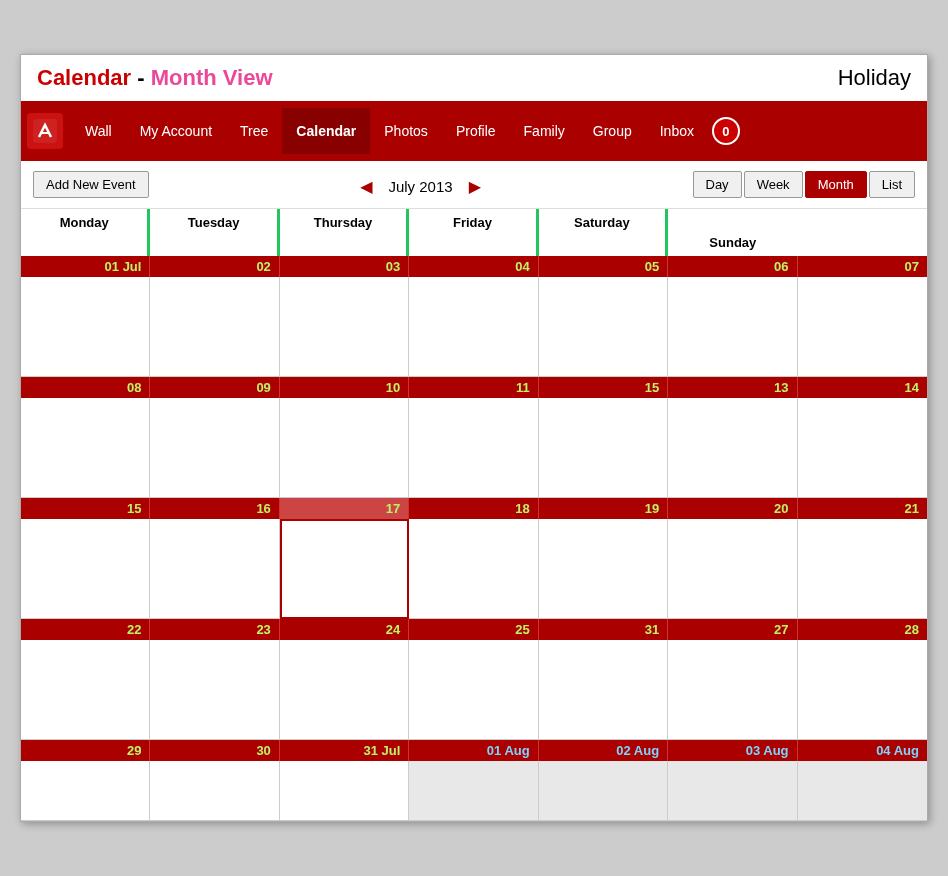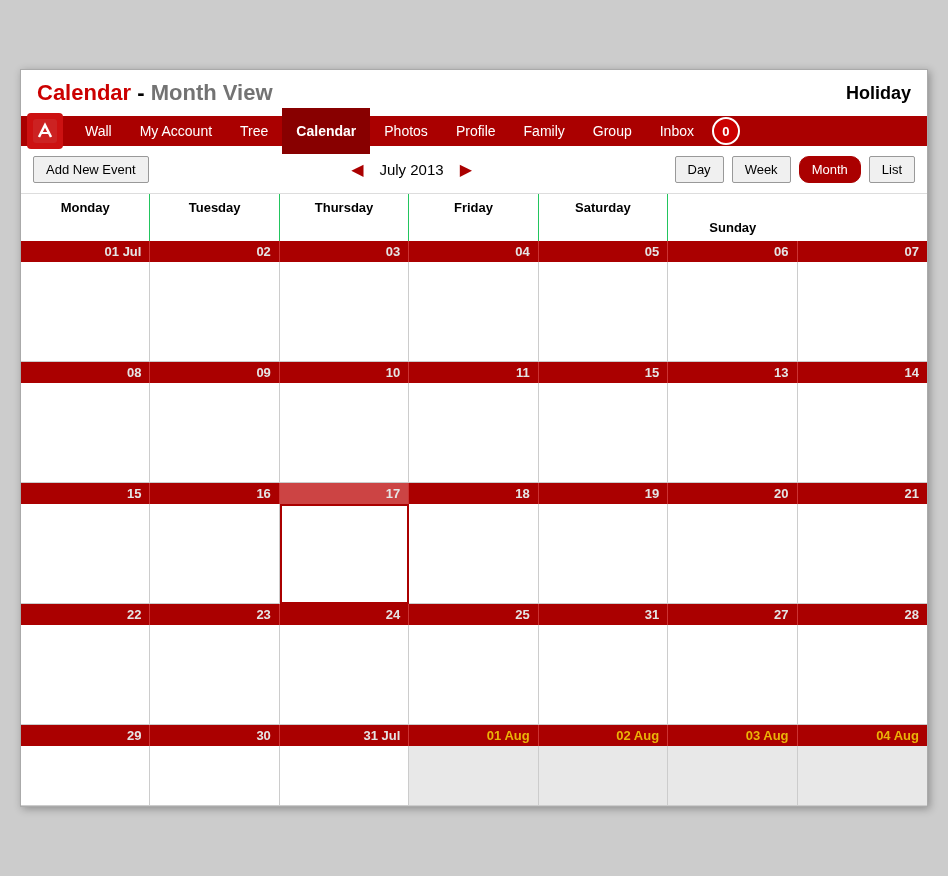--- a/index.html
+++ b/index.html
@@ -26,34 +26,34 @@
       background: #fff;
     }
     .title-left {
       font-size: 22px;
       font-weight: bold;
     }
     .title-left .calendar-text {
       color: #cc0000;
     }
     .title-left .view-text {
-      color: #737373;
+      color: #ec4899;
     }
     .title-right {
-      font-size: 18px;
-      font-weight: bold;
+      font-size: 22px;
+      font-weight: normal;
       color: #000;
     }
     
     .nav-bar {
       background: #aa0000;
       display: flex;
       align-items: center;
       padding: 0 6px;
-      height: 30px;
+      height: 60px;
     }
     .nav-logo {
       width: 36px;
       height: 36px;
       background: #cc1111;
       border-radius: 4px;
       display: flex;
       align-items: center;
       justify-content: center;
       margin-right: 8px;
@@ -93,21 +93,21 @@
       align-items: center;
       justify-content: center;
       color: #fff;
       font-size: 13px;
       font-weight: bold;
       margin-left: 4px;
     }
     
     .toolbar {
       display: flex;
-      align-items: center;
+      align-items: flex-end;
       padding: 10px 12px;
       background: #fff;
       gap: 10px;
     }
     .add-event-btn {
       border: 1px solid #999;
       background: #f0f0f0;
       padding: 5px 12px;
       font-size: 13px;
       cursor: pointer;
@@ -128,73 +128,72 @@
       font-size: 16px;
       padding: 2px 6px;
     }
     .month-label {
       font-size: 15px;
       font-weight: normal;
       color: #000;
     }
     .view-btns {
       display: flex;
-      gap: 8px;
+      gap: 2px;
     }
     .view-btn {
       border: 1px solid #999;
       background: #f0f0f0;
       padding: 5px 12px;
       font-size: 13px;
       cursor: pointer;
       border-radius: 2px;
     }
     .view-btn.active {
       background: #aa0000;
       color: #fff;
       border-color: #aa0000;
-      border-radius: 10px;
     }
     
     .calendar {
       border-top: 1px solid #ddd;
     }
     .day-headers {
       display: grid;
       grid-template-columns: repeat(7, 1fr);
       background: #fff;
     }
     .day-header {
       text-align: center;
       font-size: 13px;
       font-weight: bold;
       padding: 6px 0;
-      border-right: 1px solid #22c55e;
+      border-right: 3px solid #22c55e;
       color: #000;
     }
     .day-header:last-child { border-right: none; margin-top: 20px; }
     .date-header-row {
       display: grid;
       grid-template-columns: repeat(7, 1fr);
     }
     .date-cell-header {
       background: #aa0000;
-      color: #e5e5e5;
+      color: #bef264;
       font-size: 13px;
       font-weight: bold;
       text-align: right;
       padding: 3px 8px;
       border-right: 1px solid #cc3333;
     }
     .date-cell-header:last-child { border-right: none; }
     .date-cell-header.today {
       background: #cc4444;
     }
     .date-cell-header.other-month {
-      color: #eab308;
+      color: #7dd3fc;
     }
     .date-cell {
       min-height: 100px;
       border-right: 1px solid #ccc;
       border-bottom: 1px solid #ccc;
       background: #fff;
       vertical-align: top;
       padding: 4px;
     }
     .date-cell:last-child { border-right: none; }

